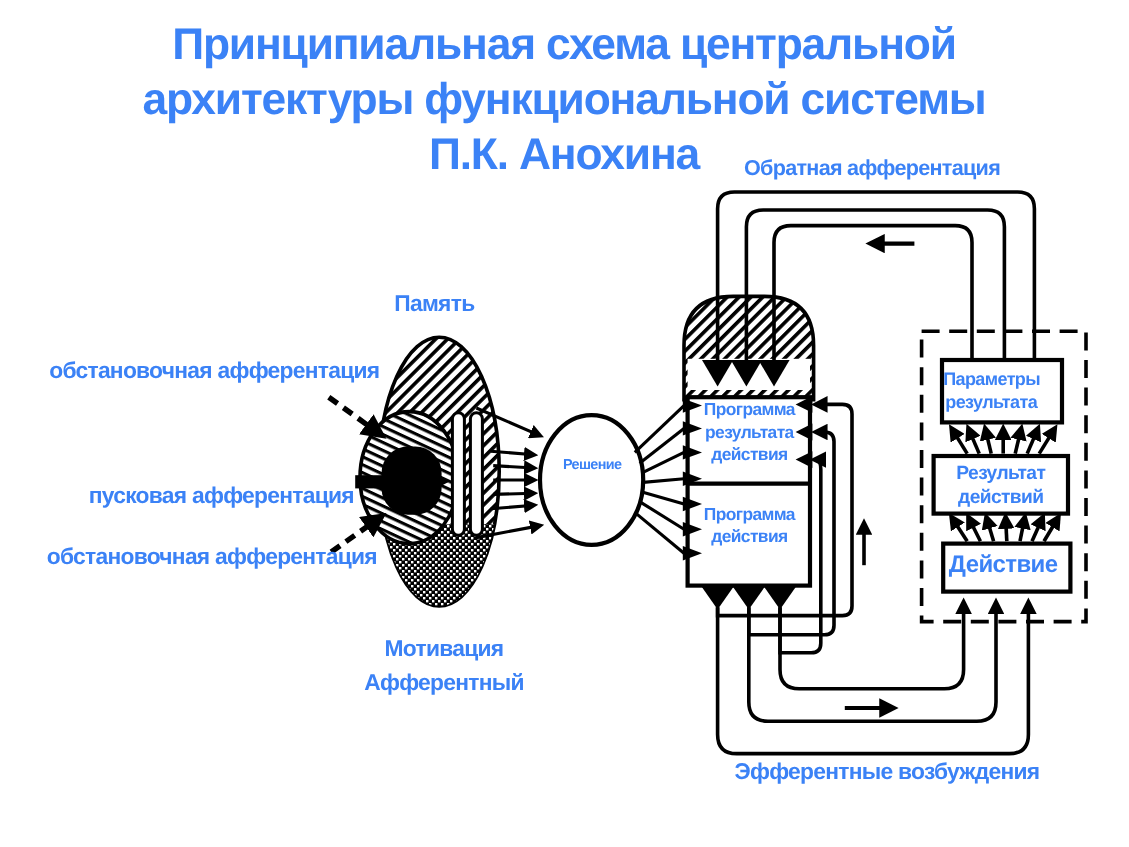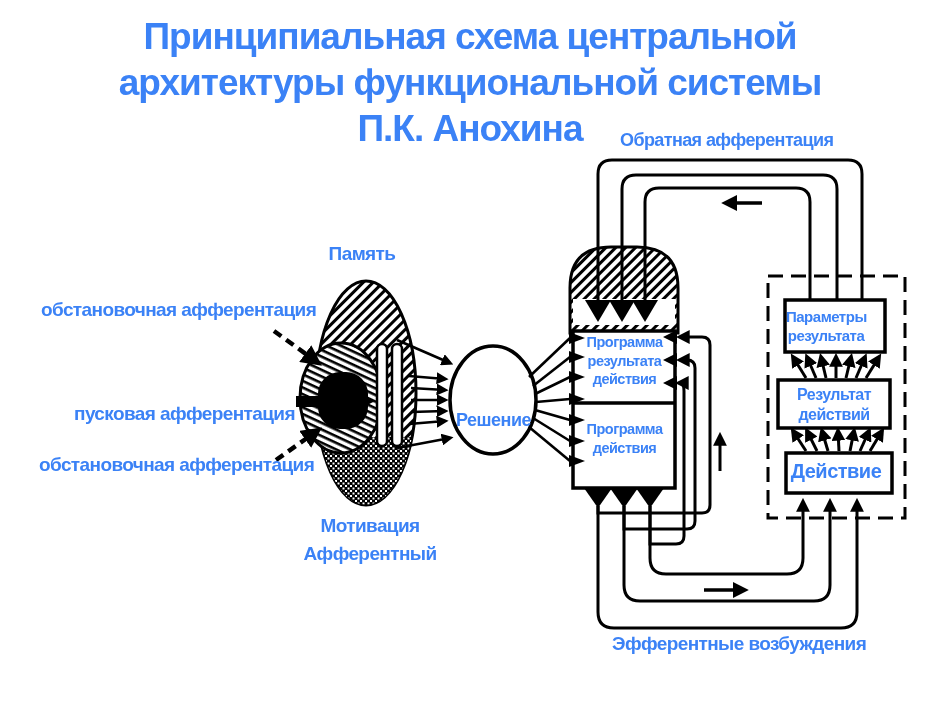--- a/index.html
+++ b/index.html
@@ -187,26 +187,26 @@
   <div class="abs lbl-sm" style="left:620px;top:130px;">Обратная афферентация</div>
 
   <div class="abs lbl ctr" style="left:320px;top:243px;width:84px;">Память</div>
 
   <div class="abs lbl" style="left:41px;top:299px;">обстановочная афферентация</div>
 
   <div class="abs lbl" style="left:74px;top:387px;margin-top:16px;">пусковая афферентация</div>
 
   <div class="abs lbl" style="left:39px;top:454px;">обстановочная афферентация</div>
 
-  <div class="abs lbl ctr" style="left:287px;top:512px;width:166px;line-height:28px;">
+  <div class="abs lbl ctr" style="left:287px;top:528px;width:166px;line-height:28px;">
     <div>Мотивация</div>
     <div>Афферентный</div>
   </div>
 
-  <div class="boxtxt" style="left:451px;top:410px;width:85px;font-size:18px;">Решение</div>
+  <div class="boxtxt" style="left:451px;top:380px;width:85px;font-size:12px;">Решение</div>
 
   <div class="boxtxt" style="left:576px;top:333px;width:97px;font-size:14.5px;line-height:18.5px;">
     <div>Программа</div>
     <div>результата</div>
     <div>действия</div>
   </div>
 
   <div class="boxtxt" style="left:576px;top:420px;width:97px;font-size:14.5px;line-height:18.5px;">
     <div>Программа</div>
     <div>действия</div>

